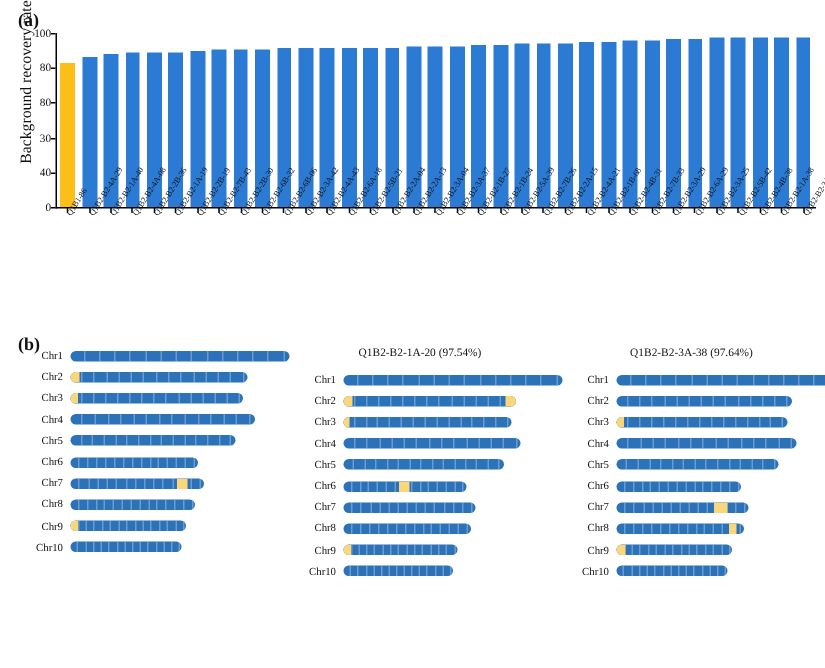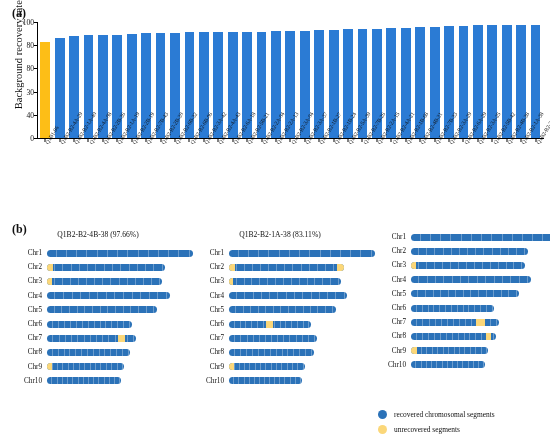--- a/index.html
+++ b/index.html
@@ -263,21 +263,20 @@
         <div class="xlab" style="left: 505.929px;">Q1B2-B2-4B-38</div>
         <div class="xlab" style="left: 520.357px;">Q1B2-B2-1A-38</div>
         <div class="xlab" style="left: 534.786px;">Q1B2-B2-3A-38</div>
       </div>
   </div>
 
   <div class="panel-letter" id="pb-letter">(b)</div>
 
   <div id="panel-b">
     <div class="chrgroup" id="grp0">
-        <div class="grp-title">Q1B2-B2-4B-38 (97.66%)</div>
         <div class="chrrow">
           <div class="chrname">Chr1</div>
           <div class="chrtrack">
             <div class="chrbar" style="width: 146px;">
               <div class="tick" style="left: 8.76px;"></div>
               <div class="tick" style="left: 18.98px;"></div>
               <div class="tick" style="left: 29.2px;"></div>
               <div class="tick" style="left: 39.42px;"></div>
               <div class="tick" style="left: 49.64px;"></div>
               <div class="tick" style="left: 59.86px;"></div>
@@ -480,21 +479,21 @@
               <div class="tick" style="left: 51.3774px;"></div>
               <div class="tick" style="left: 56.5896px;"></div>
               <div class="tick" style="left: 61.8018px;"></div>
               <div class="tick" style="left: 67.014px;"></div>
               <div class="tick" style="left: 72.2262px;"></div>
             </div>
           </div>
         </div>
       </div>
     <div class="chrgroup" id="grp1">
-        <div class="grp-title">Q1B2-B2-1A-38 (83.11%)</div>
+        <div class="grp-title">Q1B2-B2-1A-20 (97.54%)</div>
         <div class="chrrow">
           <div class="chrname">Chr1</div>
           <div class="chrtrack">
             <div class="chrbar" style="width: 146px;">
               <div class="tick" style="left: 8.76px;"></div>
               <div class="tick" style="left: 18.98px;"></div>
               <div class="tick" style="left: 29.2px;"></div>
               <div class="tick" style="left: 39.42px;"></div>
               <div class="tick" style="left: 49.64px;"></div>
               <div class="tick" style="left: 59.86px;"></div>
@@ -698,20 +697,21 @@
               <div class="tick" style="left: 50.37px;"></div>
               <div class="tick" style="left: 55.48px;"></div>
               <div class="tick" style="left: 60.59px;"></div>
               <div class="tick" style="left: 65.7px;"></div>
               <div class="tick" style="left: 70.81px;"></div>
             </div>
           </div>
         </div>
       </div>
     <div class="chrgroup" id="grp2">
+        <div class="grp-title">Q1B2-B2-3A-38 (97.64%)</div>
         <div class="chrrow">
           <div class="chrname">Chr1</div>
           <div class="chrtrack">
             <div class="chrbar" style="width: 146px;">
               <div class="tick" style="left: 8.76px;"></div>
               <div class="tick" style="left: 18.98px;"></div>
               <div class="tick" style="left: 29.2px;"></div>
               <div class="tick" style="left: 39.42px;"></div>
               <div class="tick" style="left: 49.64px;"></div>
               <div class="tick" style="left: 59.86px;"></div>
@@ -912,25 +912,15 @@
               <div class="tick" style="left: 46.1652px;"></div>
               <div class="tick" style="left: 51.3774px;"></div>
               <div class="tick" style="left: 56.5896px;"></div>
               <div class="tick" style="left: 61.8018px;"></div>
               <div class="tick" style="left: 67.014px;"></div>
               <div class="tick" style="left: 72.2262px;"></div>
             </div>
           </div>
         </div>
       </div>
-    <div id="legend">
-        <div class="legrow">
-          <div class="legdot" style="background: rgb(43, 114, 184);"></div>
-          <div class="legtext">recovered chromosomal segments</div>
-        </div>
-        <div class="legrow">
-          <div class="legdot" style="background: rgb(251, 215, 121);"></div>
-          <div class="legtext">unrecovered segments</div>
-        </div>
-      </div>
   </div>
 
 </div>
 
 </body></html>

